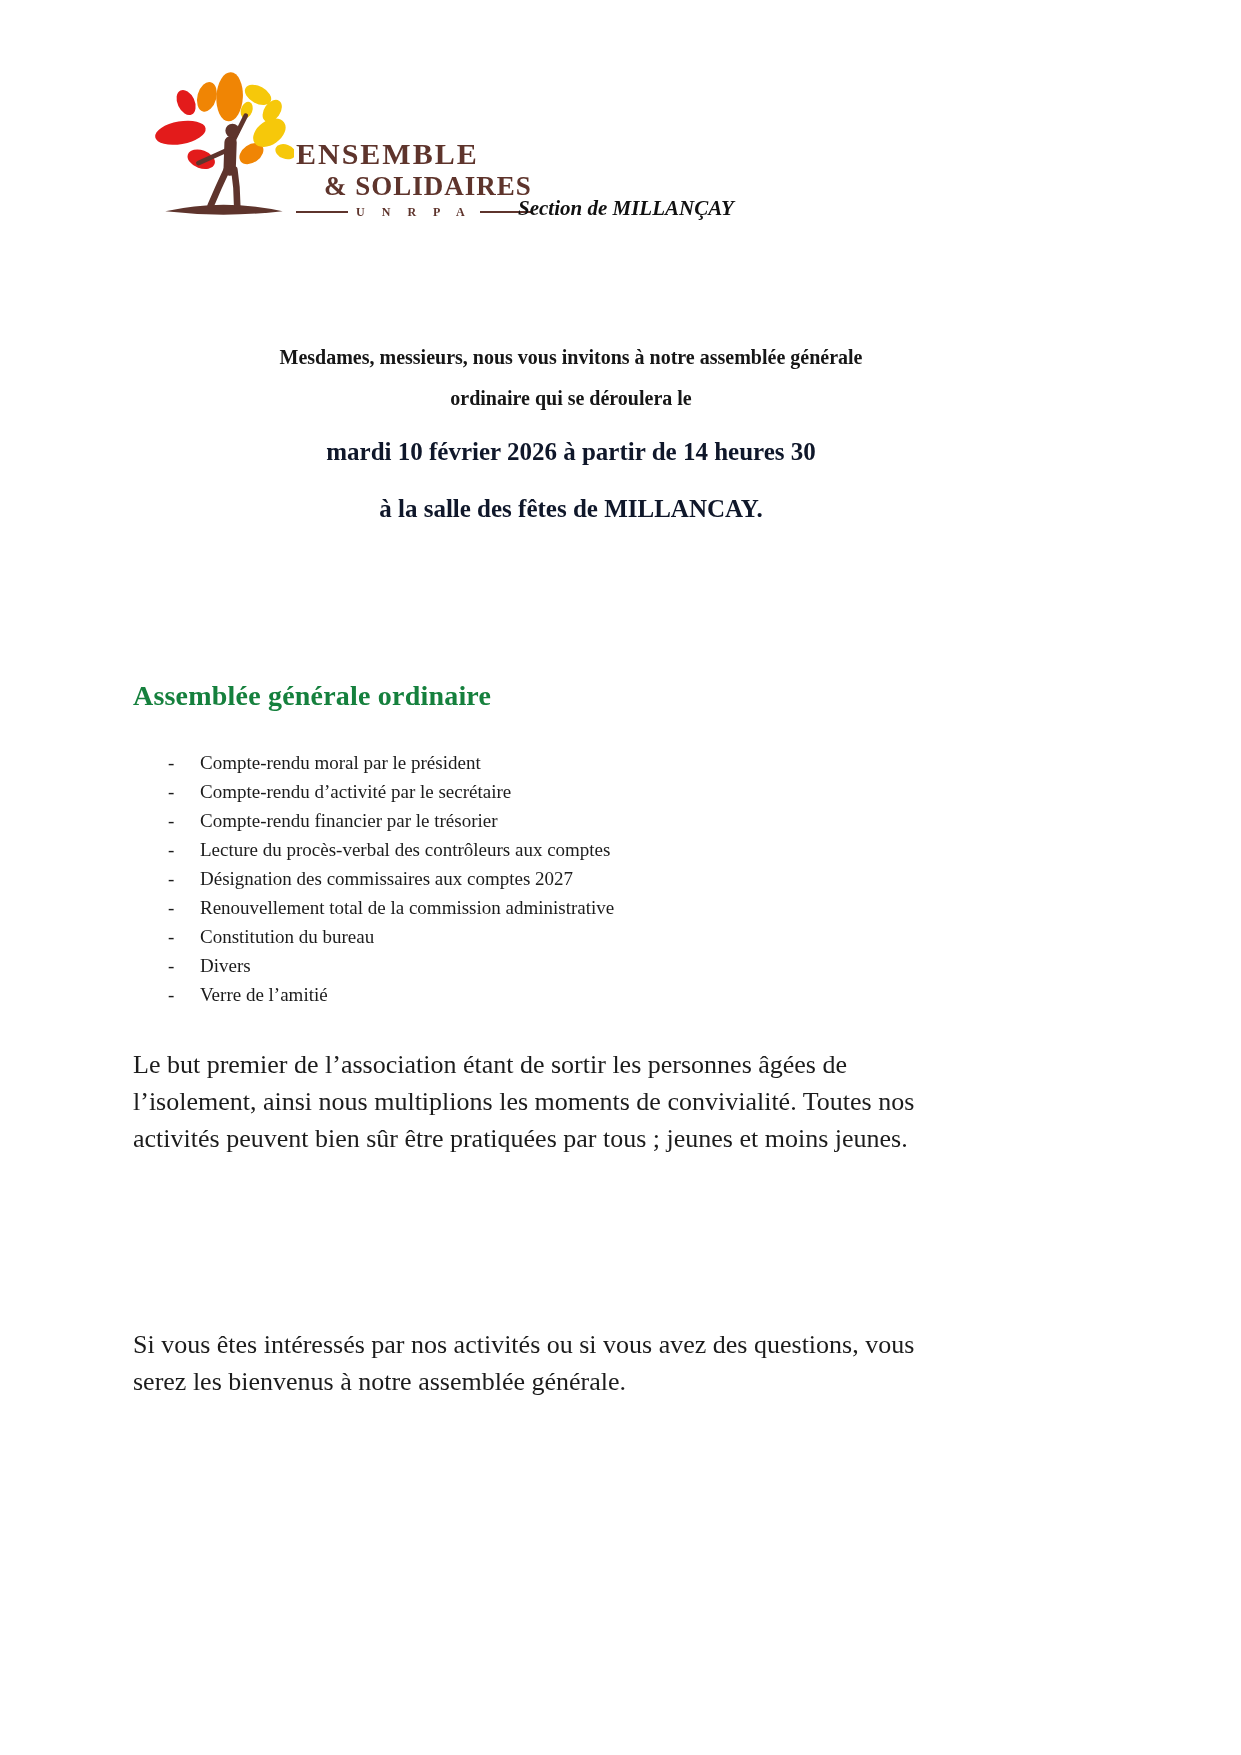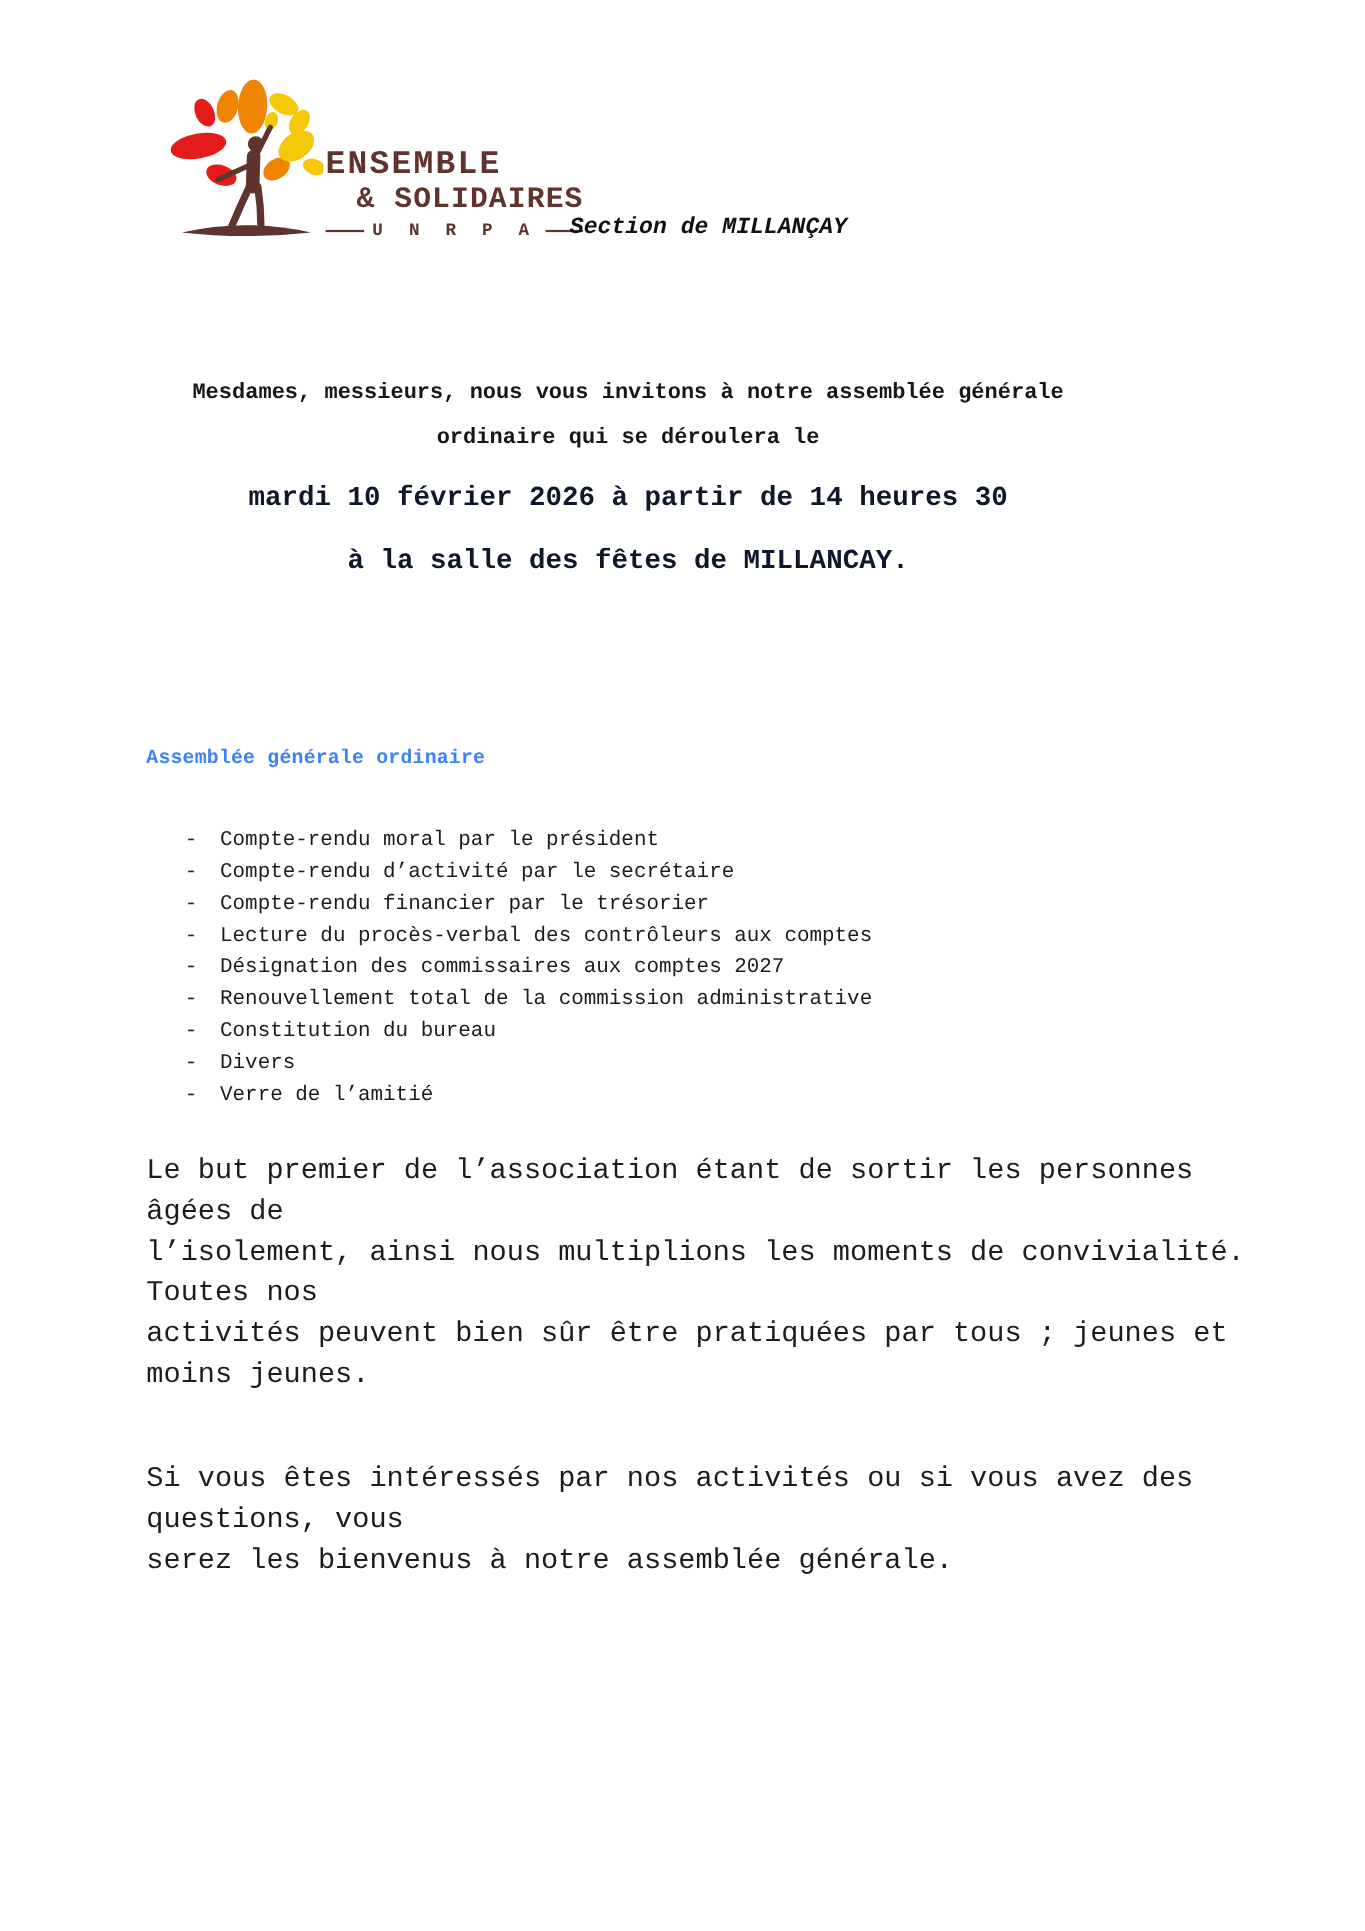--- a/index.html
+++ b/index.html
@@ -5,21 +5,21 @@
   html, body {
     margin: 0;
     padding: 0;
     background: #ffffff;
   }
   .page {
     position: relative;
     width: 1126px;
     height: 1755px;
     background: #ffffff;
-    font-family: Liberation Mono, monospace;
+    font-family: Liberation Serif, serif;
     color: #1c1c1c;
     overflow: hidden;
   }
 
   
   .logo {
     position: absolute;
     left: 152px;
     top: 72px;
     display: flex;
@@ -49,21 +49,21 @@
     align-items: center;
     margin-top: 6px;
     gap: 8px;
   }
   .logo-sub .rule {
     flex: 1;
     border-top: 2px solid #5e342c;
     height: 0;
   }
   .logo-sub .sub-label {
-    font-size: 16px;
+    font-size: 12px;
     font-weight: 600;
     letter-spacing: 7px;
     color: #5e342c;
   }
 
   
   .section-subtitle {
     position: absolute;
     left: 518px;
     top: 196px;
@@ -83,23 +83,23 @@
   .intro { top: 337px; font-size: 20px; font-weight: 700; line-height: 41px; color: #161616; }
   .red-line { font-size: 25px; font-weight: 700; color: #0f172a; }
   .red-1 { top: 438px; }
   .red-2 { top: 495px; }
 
   
   .agenda-title {
     position: absolute;
     left: 133px;
     top: 680px;
-    font-size: 18px;
+    font-size: 28px;
     font-weight: 800;
-    color: #3b82f6;
+    color: #15803d;
     letter-spacing: 0.2px;
   }
   .agenda-list {
     position: absolute;
     left: 168px;
     top: 748px;
   }
   .agenda-item {
     display: flex;
     height: 29px;

